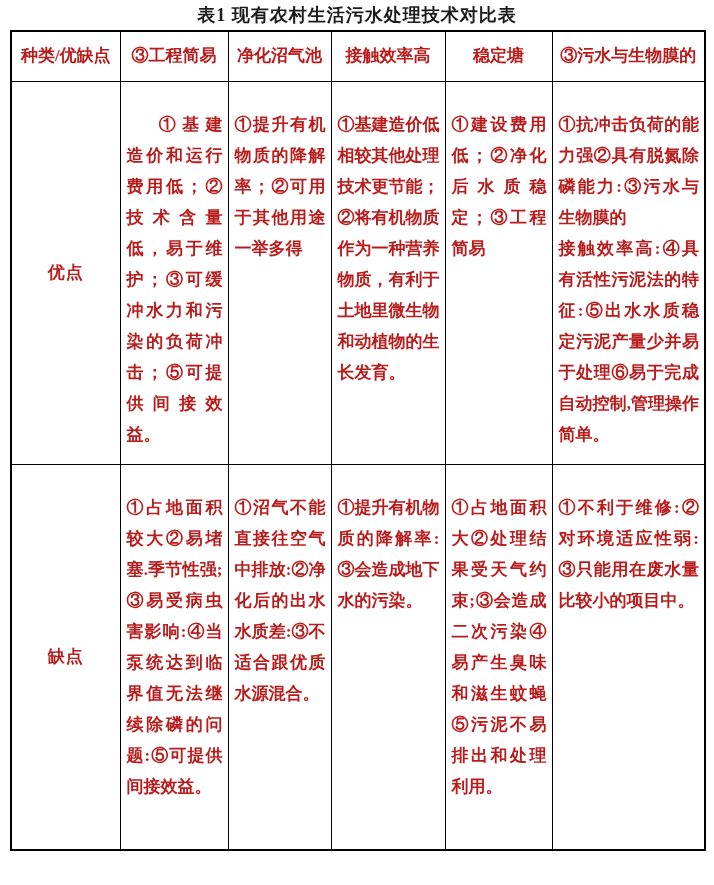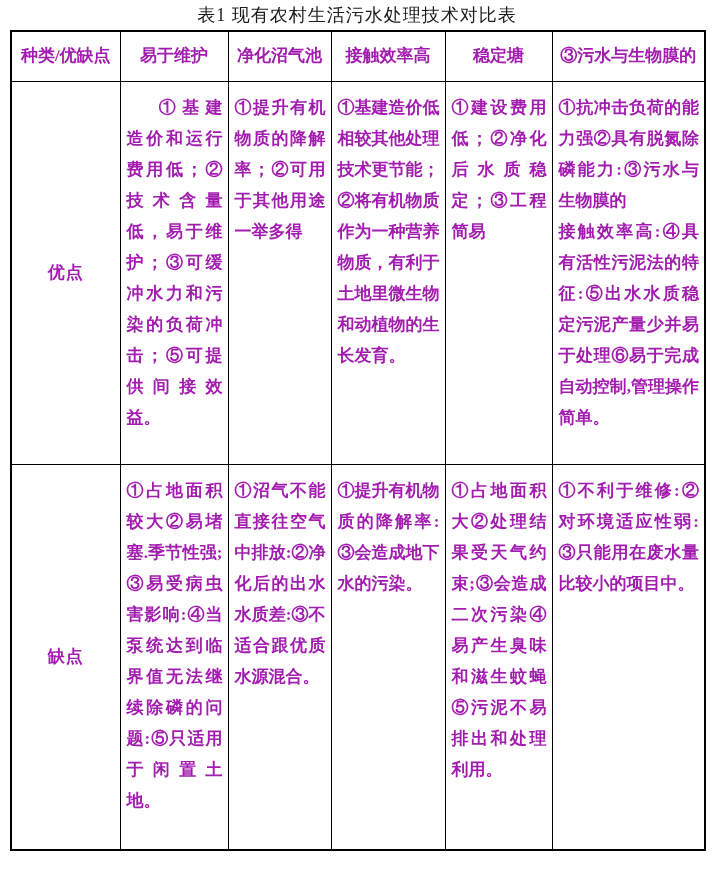--- a/index.html
+++ b/index.html
@@ -16,59 +16,59 @@
     color: #1b1b1b;
     overflow: hidden;
   }
   .doc-title {
     position: absolute;
     top: 3px;
     left: 0;
     width: 714px;
     text-align: center;
     font-size: 18px;
-    font-weight: normal;
+    font-weight: bold;
     letter-spacing: 1px;
     white-space: pre;
   }
   table.cmp {
     position: absolute;
     left: 10px;
     top: 30px;
     width: 694px;
     border-collapse: collapse;
     table-layout: fixed;
     border: 2px solid #000000;
   }
   table.cmp th, table.cmp td {
     border: 1px solid #000000;
     font-weight: bold;
     font-size: 17px;
-    color: #a21caf;
+    color: #b91c1c;
     overflow: hidden;
   }
   tr.hdr { height: 50px; }
   tr.r1  { height: 383px; }
   tr.r2  { height: 386px; }
   th.colhead {
     text-align: center;
     vertical-align: middle;
     padding: 2px;
     line-height: 22px;
   }
   th.rowlabel {
     text-align: center;
     vertical-align: middle;
     font-size: 17px;
     letter-spacing: 1px;
     margin-top: 16px;
   }
   td.cell {
     vertical-align: top;
-    padding: 10px 5px 0 6px;
+    padding: 27px 5px 0 6px;
     line-height: 31px;
     text-align: justify;
     text-justify: inter-character;
     white-space: pre-wrap;
     word-break: break-all;
     margin-top: 14px;
   }
   td.cell.indent { text-indent: 1.9em; }
 </style>
 </head>
@@ -83,40 +83,40 @@
       <col style="width:109px">
       <col style="width:108px">
       <col style="width:103px">
       <col style="width:114px">
       <col style="width:107px">
       <col style="width:153px">
     </colgroup>
     <thead>
       <tr class="hdr">
         <th class="colhead">种类/优缺点</th>
-        <th class="colhead">易于维护</th>
+        <th class="colhead">③工程简易</th>
         <th class="colhead">净化沼气池</th>
         <th class="colhead">接触效率高</th>
         <th class="colhead">稳定塘</th>
         <th class="colhead">③污水与生物膜的</th>
       </tr>
     </thead>
     <tbody>
       <tr class="r1">
         <th class="rowlabel">优点</th>
         <td class="cell indent">①基建造价和运行费用低；②技术含量低，易于维护；③可缓冲水力和污染的负荷冲击；⑤可提供间接效益。</td>
         <td class="cell">①提升有机物质的降解率；②可用于其他用途一举多得</td>
         <td class="cell">①基建造价低相较其他处理技术更节能；②将有机物质作为一种营养物质，有利于土地里微生物和动植物的生长发育。</td>
         <td class="cell">①建设费用低；②净化后水质稳定；③工程简易</td>
         <td class="cell">①抗冲击负荷的能力强②具有脱氮除磷能力:③污水与生物膜的
 接触效率高:④具有活性污泥法的特征:⑤出水水质稳定污泥产量少并易于处理⑥易于完成自动控制,管理操作简单。</td>
       </tr>
       <tr class="r2">
         <th class="rowlabel">缺点</th>
-        <td class="cell">①占地面积较大②易堵塞.季节性强;③易受病虫害影响:④当泵统达到临界值无法继续除磷的问题:⑤只适用于闲置土地。</td>
+        <td class="cell">①占地面积较大②易堵塞.季节性强;③易受病虫害影响:④当泵统达到临界值无法继续除磷的问题:⑤可提供间接效益。</td>
         <td class="cell">①沼气不能直接往空气中排放:②净化后的出水水质差:③不适合跟优质水源混合。</td>
         <td class="cell">①提升有机物质的降解率:③会造成地下水的污染。</td>
         <td class="cell">①占地面积大②处理结果受天气约束;③会造成二次污染④易产生臭味和滋生蚊蝇⑤污泥不易排出和处理利用。</td>
         <td class="cell">①不利于维修:②对环境适应性弱:③只能用在废水量比较小的项目中。</td>
       </tr>
     </tbody>
   </table>
 
 </div>
 

